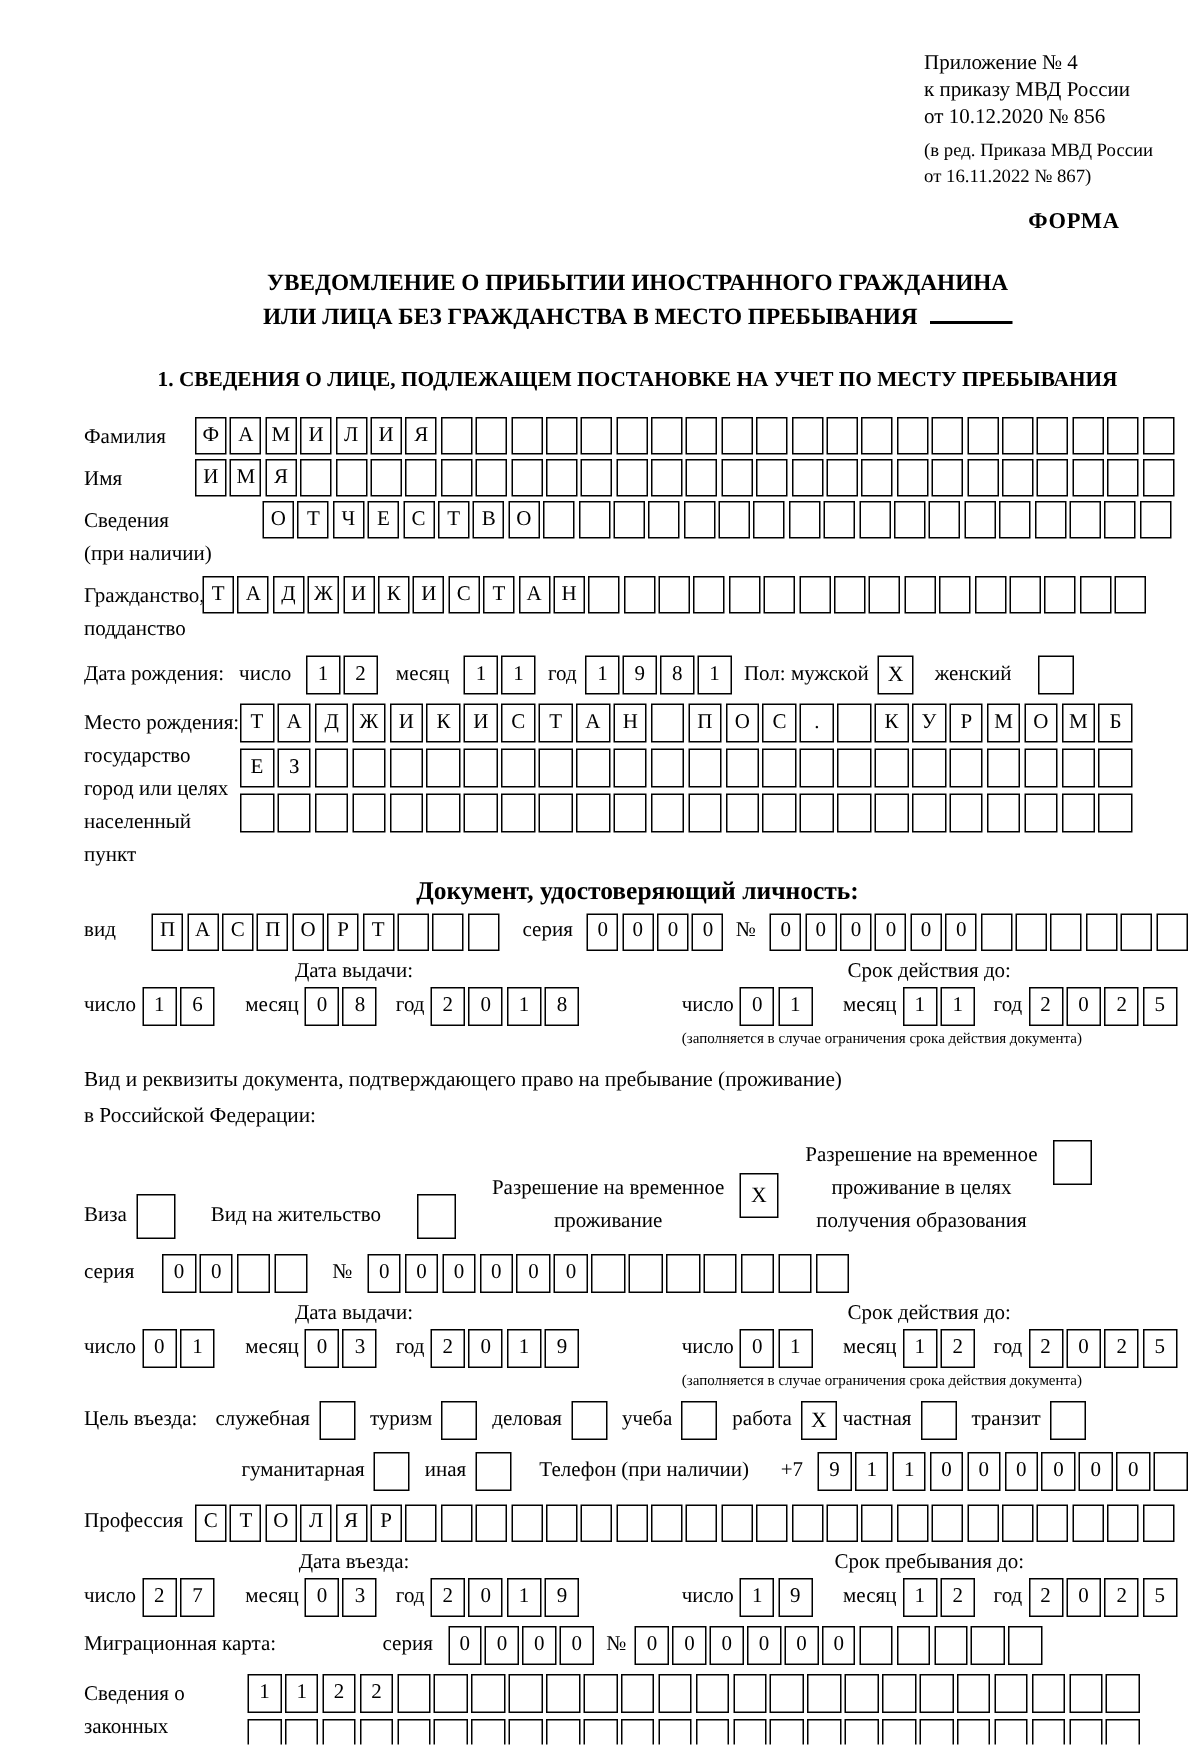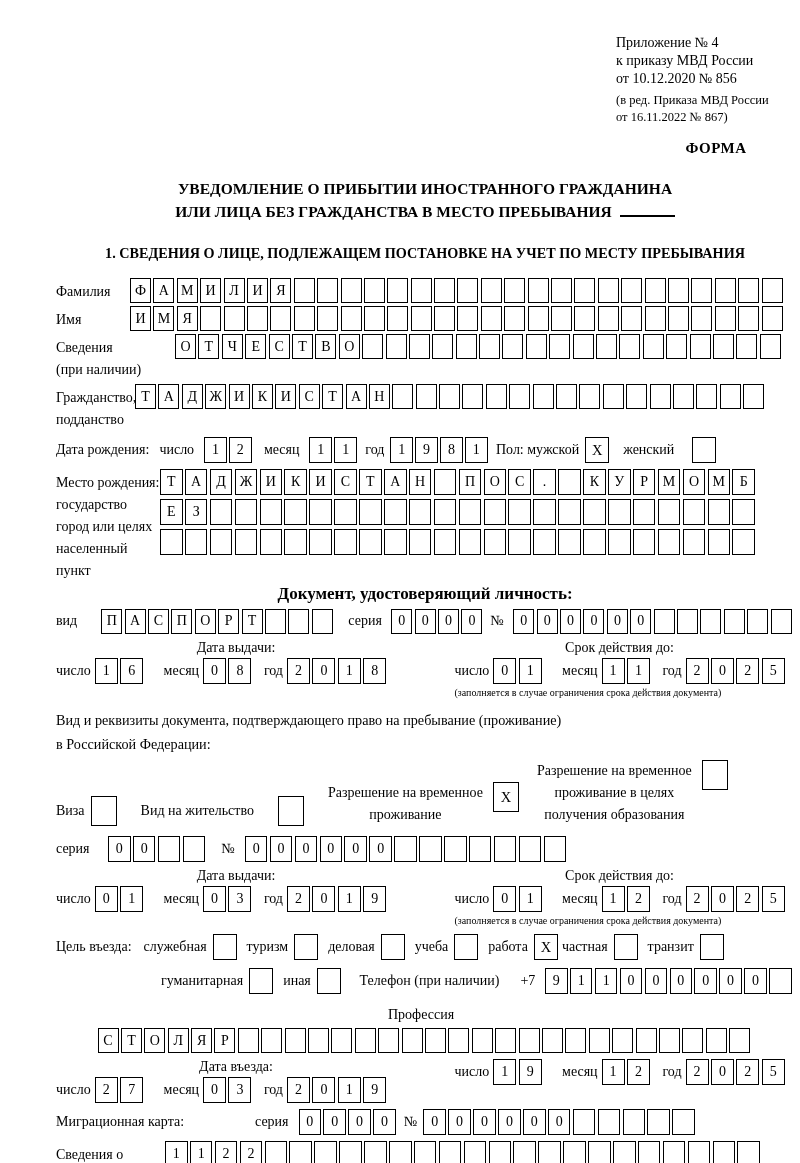--- a/index.html
+++ b/index.html
@@ -597,21 +597,21 @@
         <span class="cell">0</span>
         <span class="cell">0</span>
         <span class="cell">0</span>
         <span class="cell">0</span>
         <span class="cell">0</span>
         <span class="cell">0</span>
         <span class="cell"></span>
       </span>
   </div>
 
-  <div class="frow" style="align-items:center; margin-top:8px;flex-direction:column;">
+  <div class="frow" style="align-items:center; margin-top:8px;">
     <span class="ilabel" style="width:74px;">Профессия</span>
     <span class="boxes">
         <span class="cell">С</span>
         <span class="cell">Т</span>
         <span class="cell">О</span>
         <span class="cell">Л</span>
         <span class="cell">Я</span>
         <span class="cell">Р</span>
         <span class="cell"></span>
         <span class="cell"></span>
@@ -655,20 +655,21 @@
         <span class="dlbl">год</span>
         <span class="boxes">
             <span class="cell">2</span>
             <span class="cell">0</span>
             <span class="cell">1</span>
             <span class="cell">9</span>
           </span>
       </div>
     </div>
     <div class="col-right">
+      <div class="grp-head">Срок пребывания до:</div>
       <div class="dategrp">
         <span class="dlbl">число</span>
         <span class="boxes">
             <span class="cell">1</span>
             <span class="cell">9</span>
           </span>
         <span class="dlbl" style="margin-left:8px;">месяц</span>
         <span class="boxes">
             <span class="cell">1</span>
             <span class="cell">2</span>

